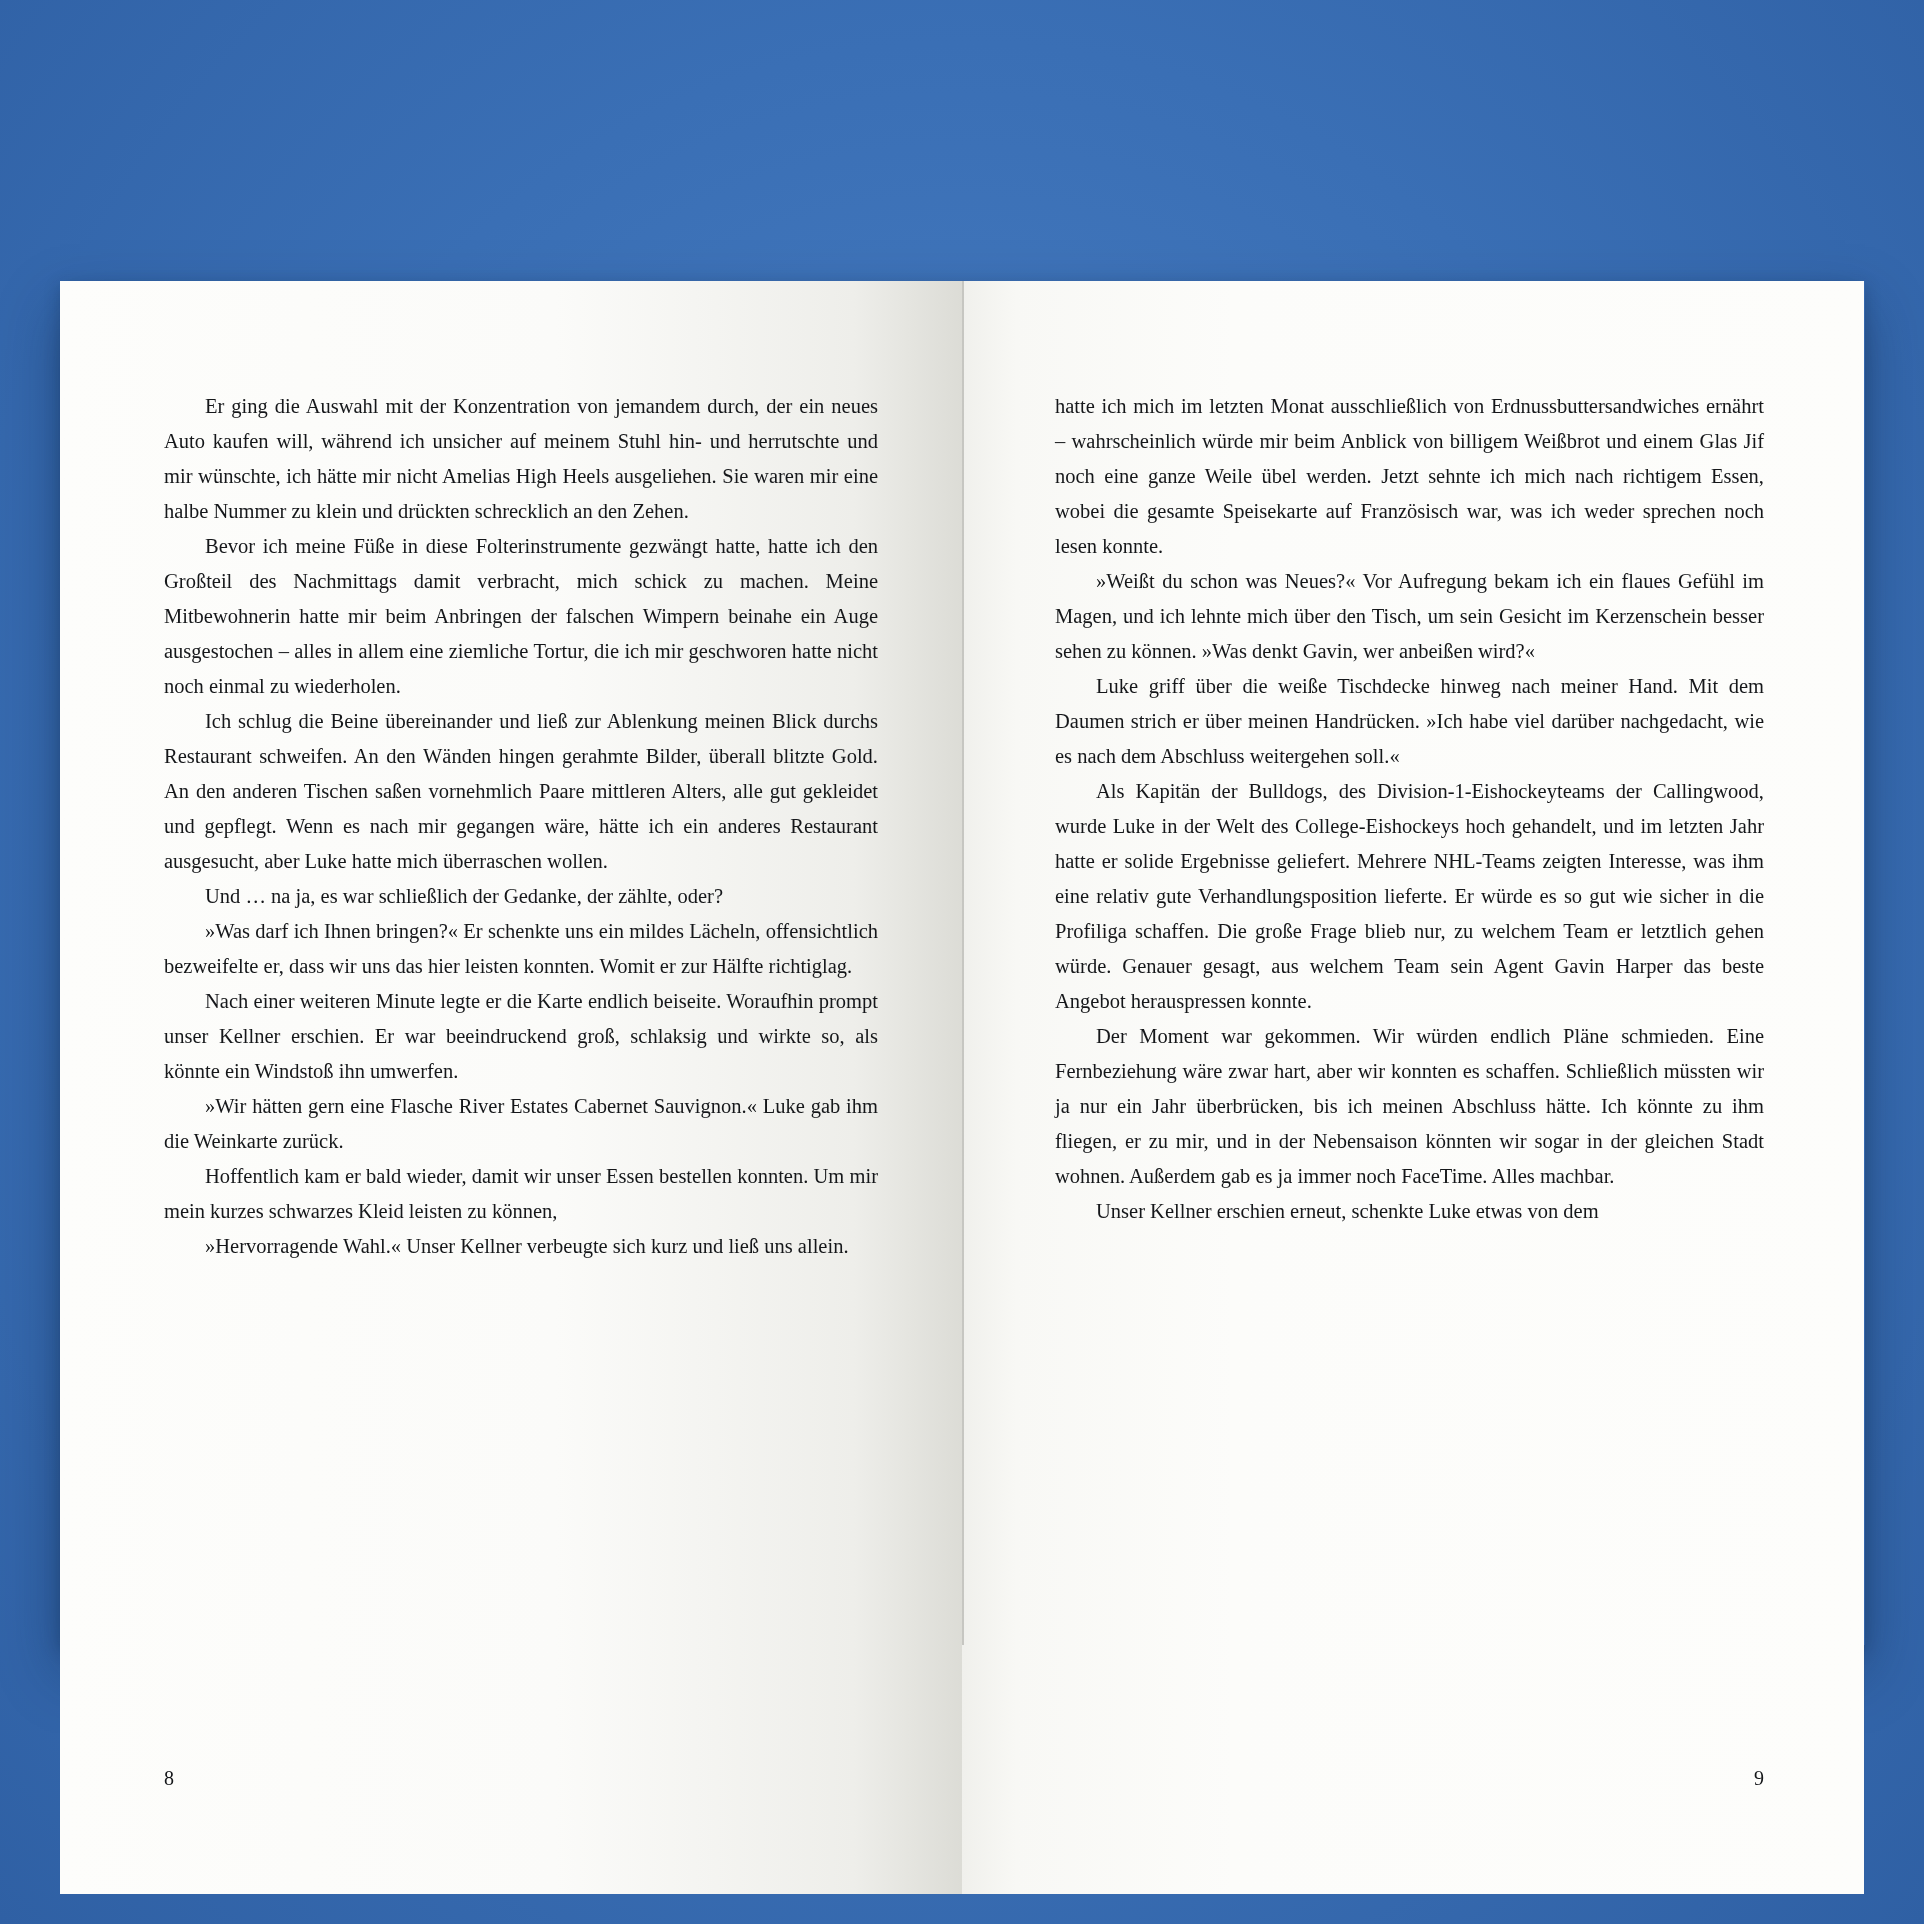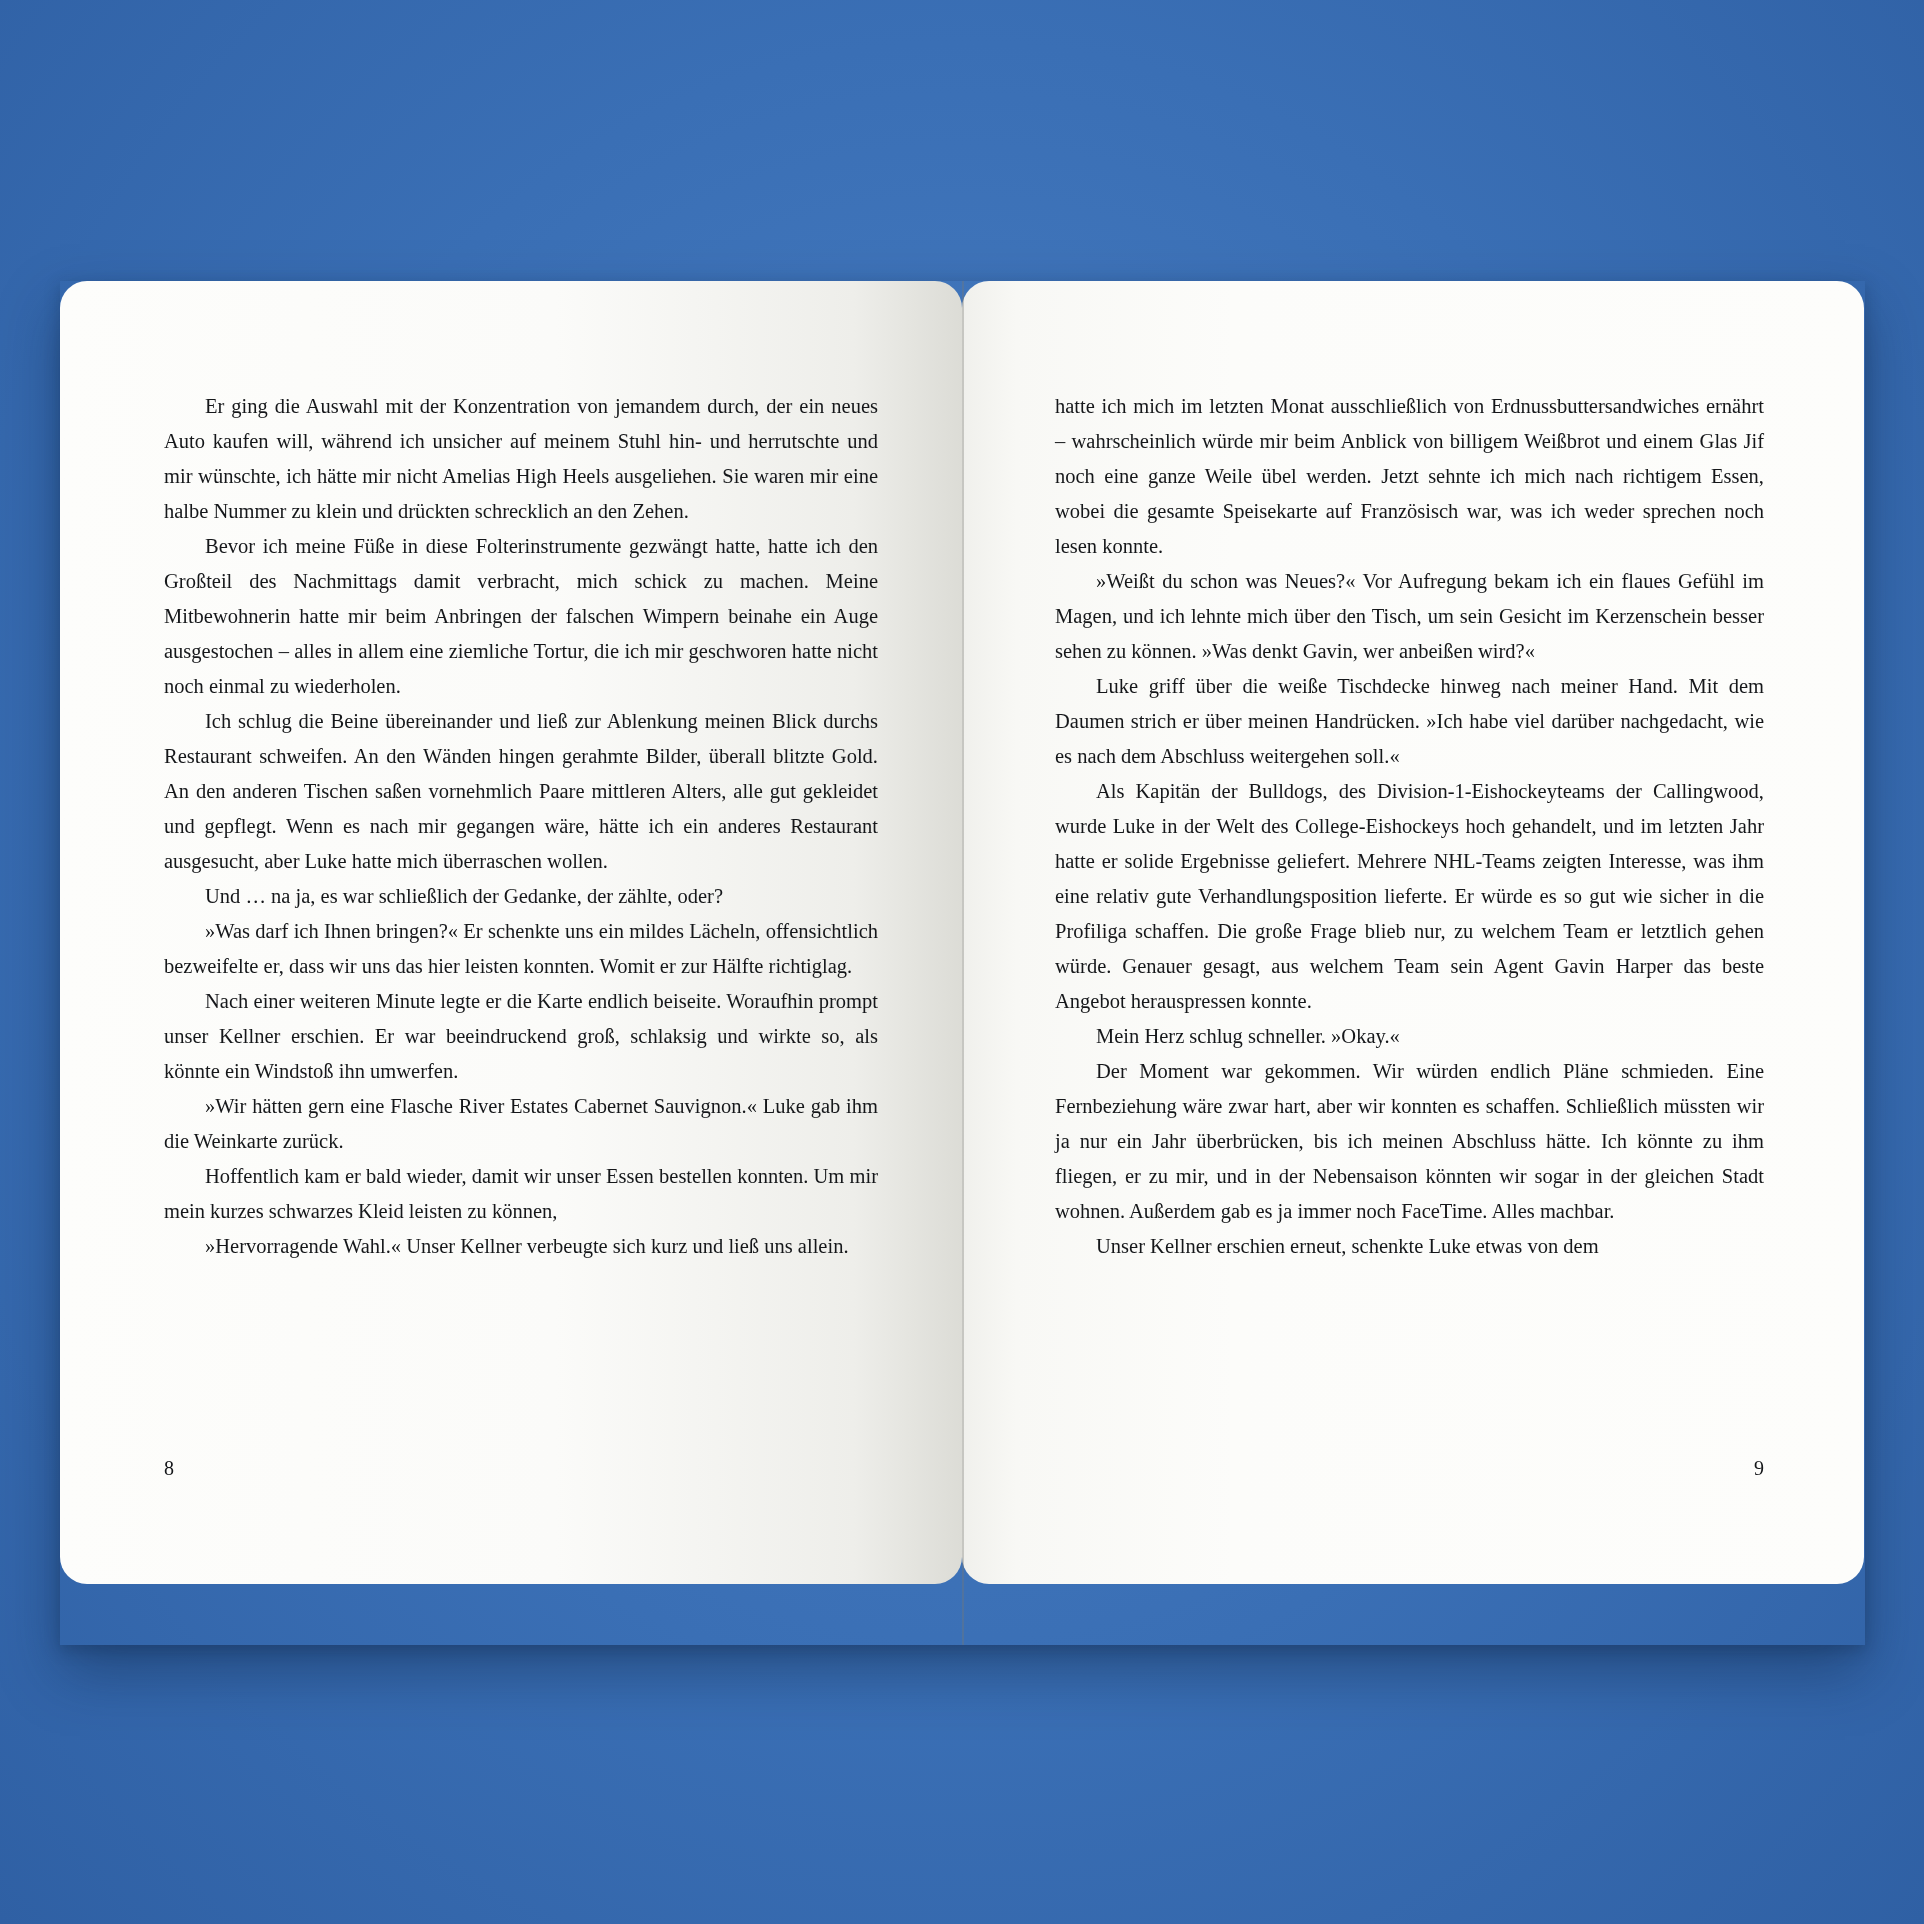--- a/index.html
+++ b/index.html
@@ -25,25 +25,24 @@
     left: 60px;
     top: 281px;
     width: 1805px;
     height: 1364px;
     display: flex;
     box-shadow: 0 27px 56px rgba(10, 30, 60, 0.40), 0 4.8px 14.4px rgba(10,30,60,0.25);
   }
   .page {
     position: relative;
     width: 902px;
-    height: 1303px;
+    height: 1613px;
     box-sizing: border-box;
     padding: 108px 96px 0 96px;
     background: #fbfbf9;
-    border-radius: 27px;
   }
   .page-left {
     background: linear-gradient(to right, #fdfdfb 0%, #fbfbf9 55%, #eeeeea 88%, #dcdcd6 100%);
     padding-left: 104px;
     padding-right: 84px;
   }
   .page-right {
     background: linear-gradient(to right, #f0f0ec 0%, #f8f8f5 6%, #fcfcfa 30%, #fdfdfb 100%);
     padding-left: 93px;
     padding-right: 100px;
@@ -97,21 +96,20 @@
       </div>
       <div class="folio folio-left">8</div>
     </div>
 
     <div class="page page-right">
       <div class="body-text">
         <p class="noindent">hatte ich mich im letzten Monat ausschließlich von Erdnussbuttersandwiches ernährt – wahrscheinlich würde mir beim Anblick von billigem Weißbrot und einem Glas Jif noch eine ganze Weile übel werden. Jetzt sehnte ich mich nach richtigem Essen, wobei die gesamte Speisekarte auf Französisch war, was ich weder sprechen noch lesen konnte.</p>
         <p>»Weißt du schon was Neues?« Vor Aufregung bekam ich ein flaues Gefühl im Magen, und ich lehnte mich über den Tisch, um sein Gesicht im Kerzenschein besser sehen zu können. »Was denkt Gavin, wer anbeißen wird?«</p>
         <p>Luke griff über die weiße Tischdecke hinweg nach meiner Hand. Mit dem Daumen strich er über meinen Handrücken. »Ich habe viel darüber nachgedacht, wie es nach dem Abschluss weitergehen soll.«</p>
         <p>Als Kapitän der Bulldogs, des Division-1-Eishockeyteams der Callingwood, wurde Luke in der Welt des College-Eishockeys hoch gehandelt, und im letzten Jahr hatte er solide Ergebnisse geliefert. Mehrere NHL-Teams zeigten Interesse, was ihm eine relativ gute Verhandlungsposition lieferte. Er würde es so gut wie sicher in die Profiliga schaffen. Die große Frage blieb nur, zu welchem Team er letztlich gehen würde. Genauer gesagt, aus welchem Team sein Agent Gavin Harper das beste Angebot herauspressen konnte.</p>
-        <p>Mein Herz schlug schneller. »Okay.«</p>
         <p>Der Moment war gekommen. Wir würden endlich Pläne schmieden. Eine Fernbeziehung wäre zwar hart, aber wir konnten es schaffen. Schließlich müssten wir ja nur ein Jahr überbrücken, bis ich meinen Abschluss hätte. Ich könnte zu ihm fliegen, er zu mir, und in der Nebensaison könnten wir sogar in der gleichen Stadt wohnen. Außerdem gab es ja immer noch FaceTime. Alles machbar.</p>
         <p>Unser Kellner erschien erneut, schenkte Luke etwas von dem</p>
       </div>
       <div class="folio folio-right">9</div>
     </div>
 
     <div class="spine"></div>
   </div>
 </div>
 

